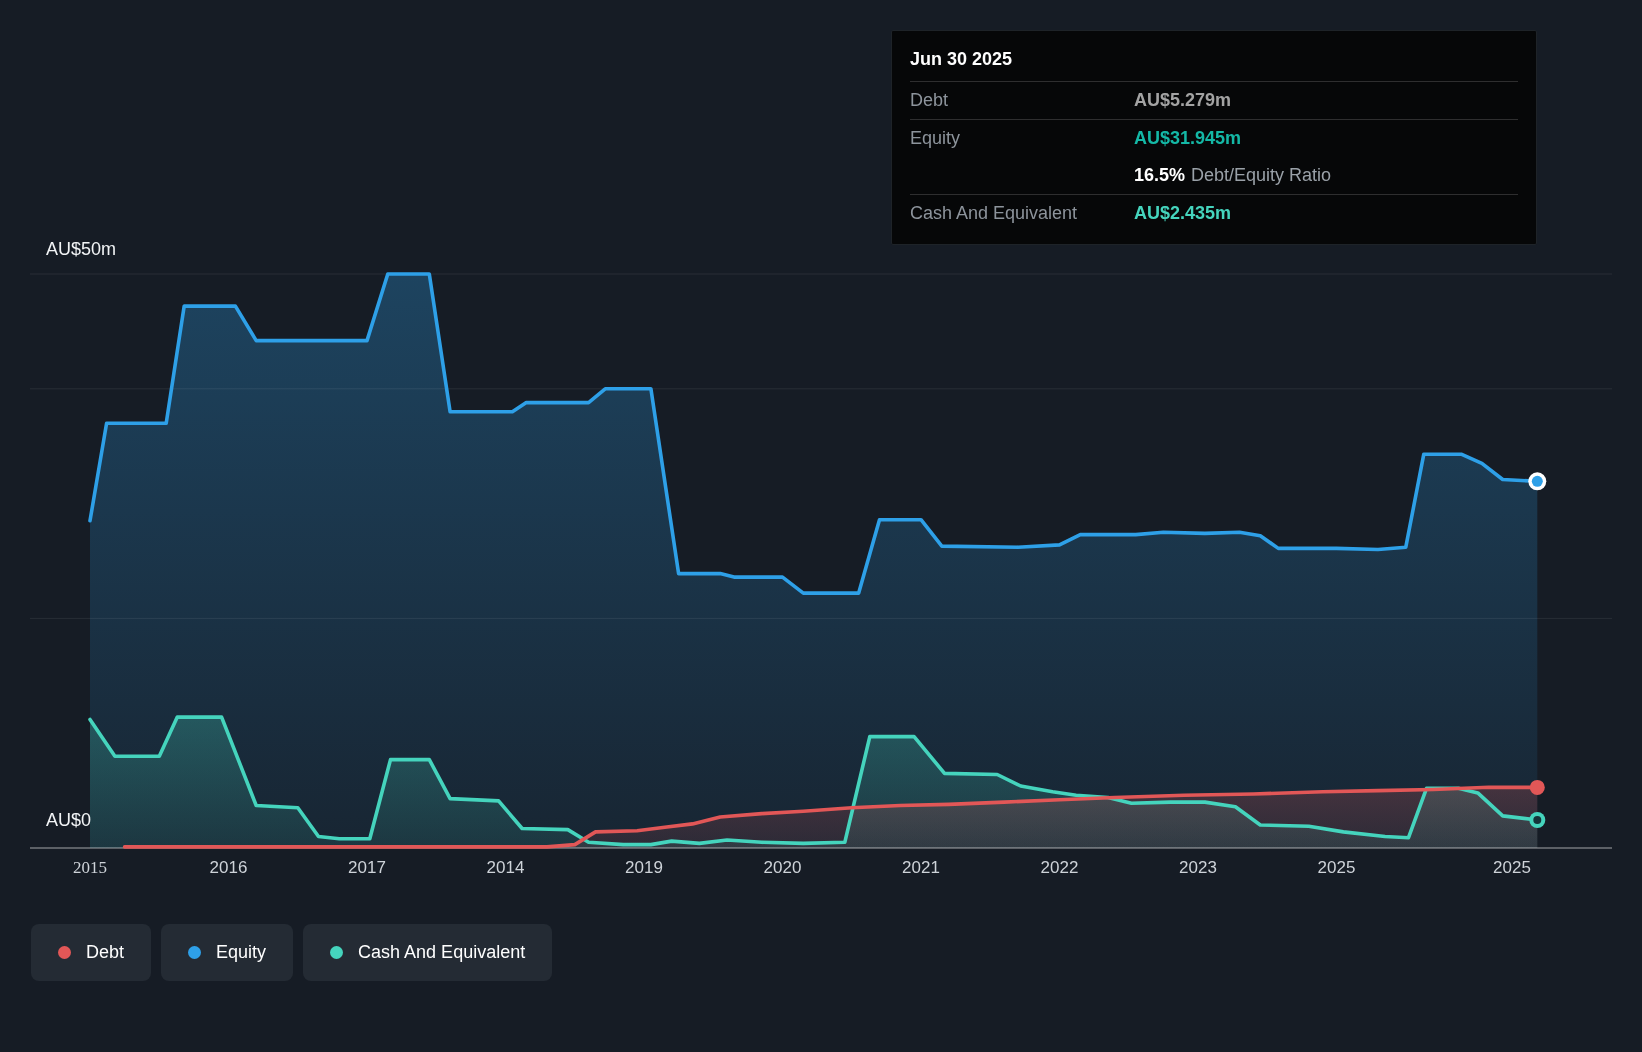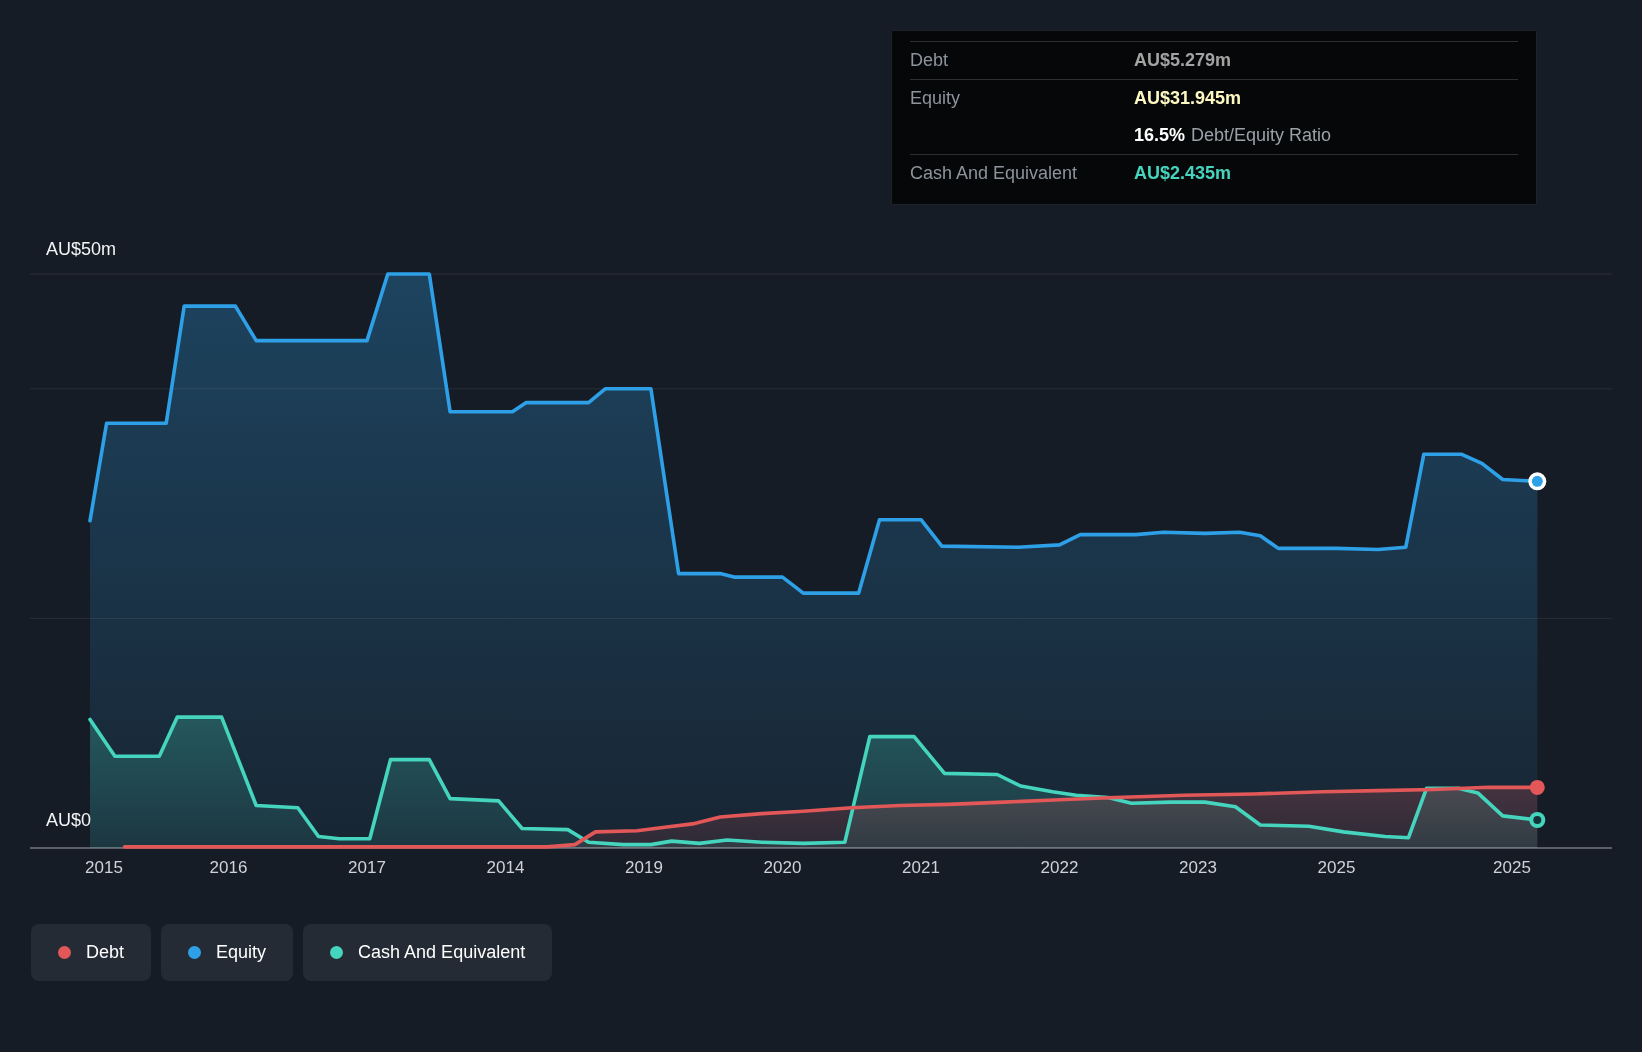--- a/index.html
+++ b/index.html
@@ -69,41 +69,42 @@
       <circle cx="1537.3" cy="481.3" r="5.5" fill="#2ea0e8"></circle>
       <circle cx="1537.3" cy="820.0" r="8" fill="#45d4bd"></circle>
       <circle cx="1537.3" cy="820.0" r="4" fill="#15343a"></circle>
       <circle cx="1537.3" cy="787.4" r="7.5" fill="#e25757"></circle>
     </svg>
 
   <div class="y-label" id="y-max">AU$50m</div>
   <div class="y-label" id="y-zero">AU$0</div>
 
   <div class="x-axis" id="x-axis">
-      <span class="x-tick" style="left: 104px;">2015</span>
+      <span class="x-tick" style="left: 90px; font-family: Liberation Serif, serif;">2015</span>
       <span class="x-tick" style="left: 228.5px;">2016</span>
       <span class="x-tick" style="left: 367px;">2017</span>
       <span class="x-tick" style="left: 505.5px;">2014</span>
       <span class="x-tick" style="left: 644px;">2019</span>
       <span class="x-tick" style="left: 782.5px;">2020</span>
       <span class="x-tick" style="left: 921px;">2021</span>
       <span class="x-tick" style="left: 1059.5px;">2022</span>
       <span class="x-tick" style="left: 1198px;">2023</span>
       <span class="x-tick" style="left: 1336.5px;">2025</span>
       <span class="x-tick" style="left: 1475px; margin-left: 37px;">2025</span>
     </div>
 
   <div class="tooltip">
+    <div class="tt-title">Jun 30 2025</div>
     <div class="tt-row bordered">
       <span class="tt-label">Debt</span>
       <span class="tt-value" style="color: #a3a3a3;">AU$5.279m</span>
     </div>
     <div class="tt-row bordered">
       <span class="tt-label">Equity</span>
-      <span class="tt-value" style="color: #fef9c3;">AU$31.945m</span>
+      <span class="tt-value" style="color: #14b8a6;">AU$31.945m</span>
     </div>
     <div class="tt-row">
       <span class="tt-label"></span>
       <span class="tt-value">
         <span class="tt-ratio-bold">16.5%</span><span class="tt-ratio-rest">Debt/Equity Ratio</span>
       </span>
     </div>
     <div class="tt-row bordered">
       <span class="tt-label">Cash And Equivalent</span>
       <span class="tt-value" style="color: rgb(69, 212, 189);">AU$2.435m</span>

